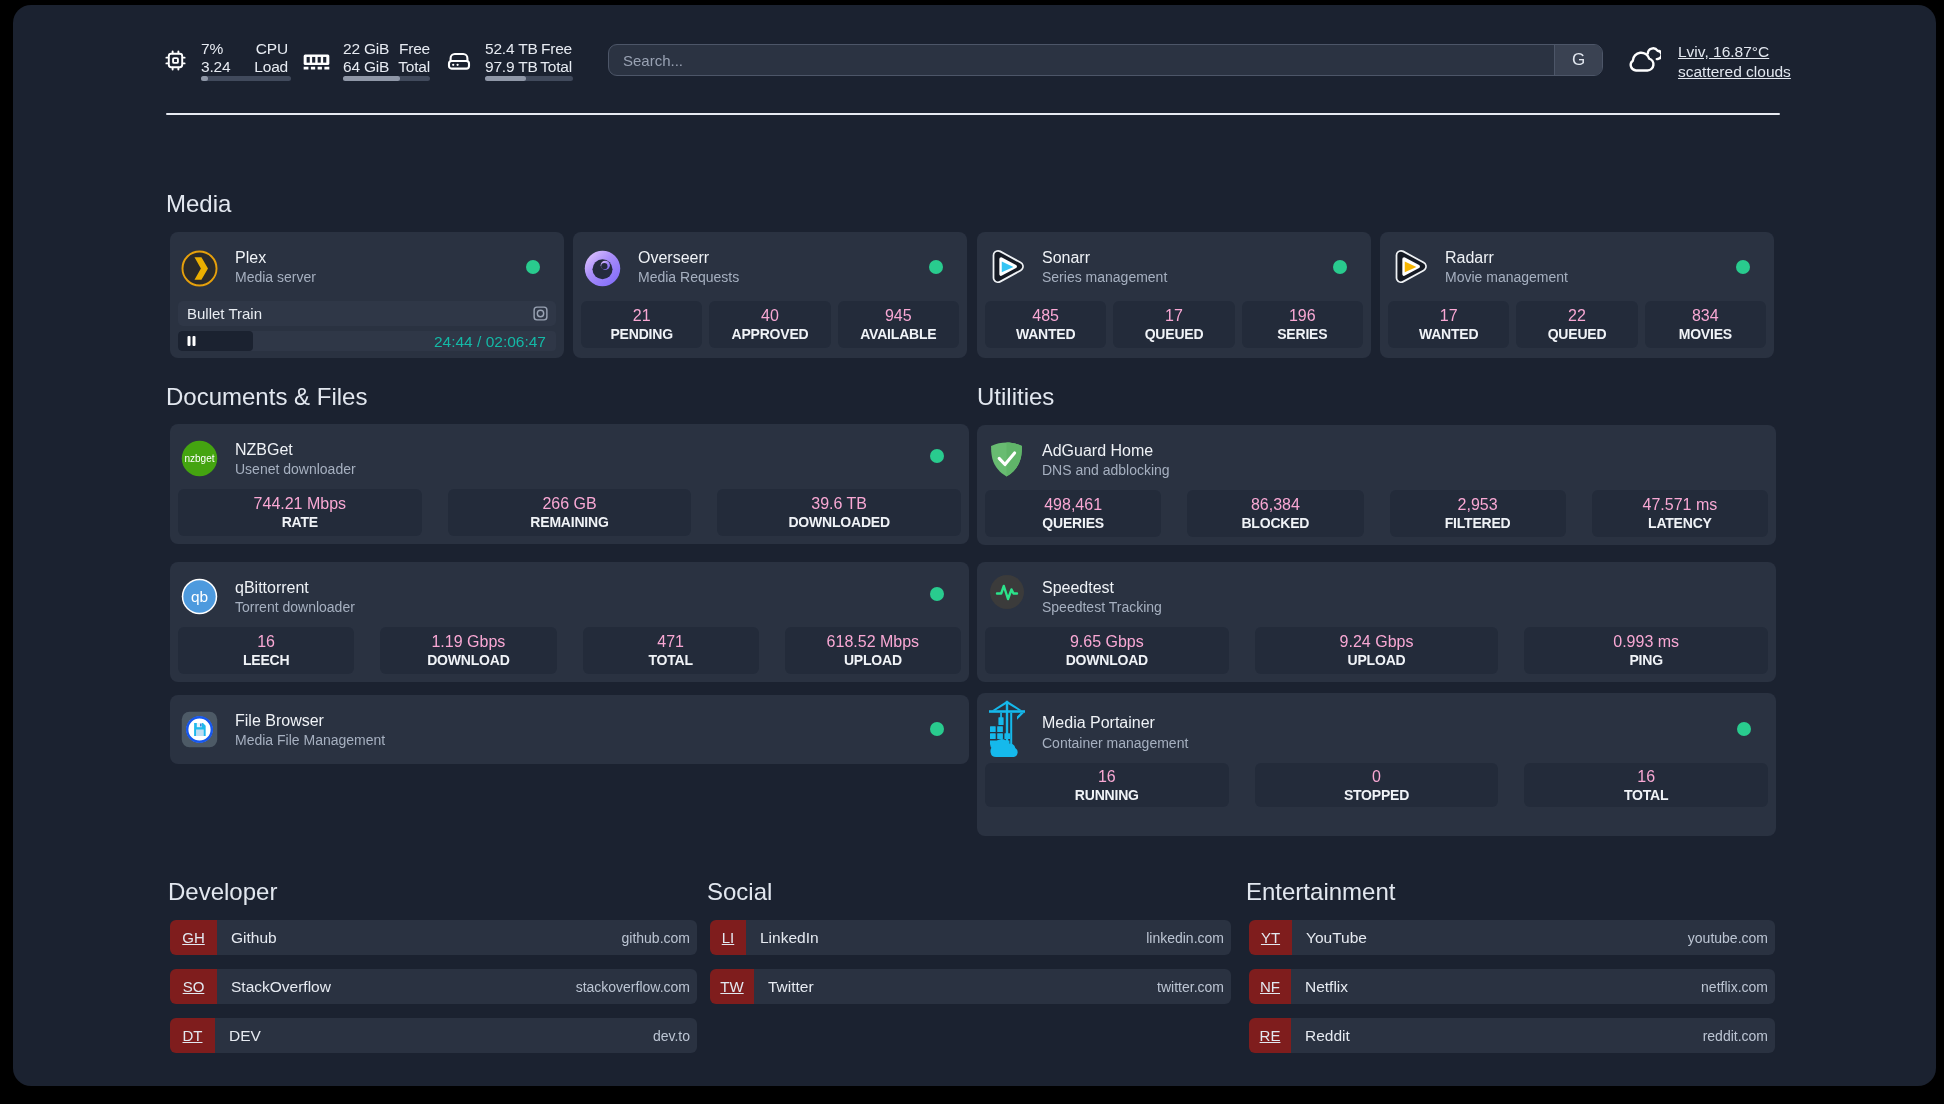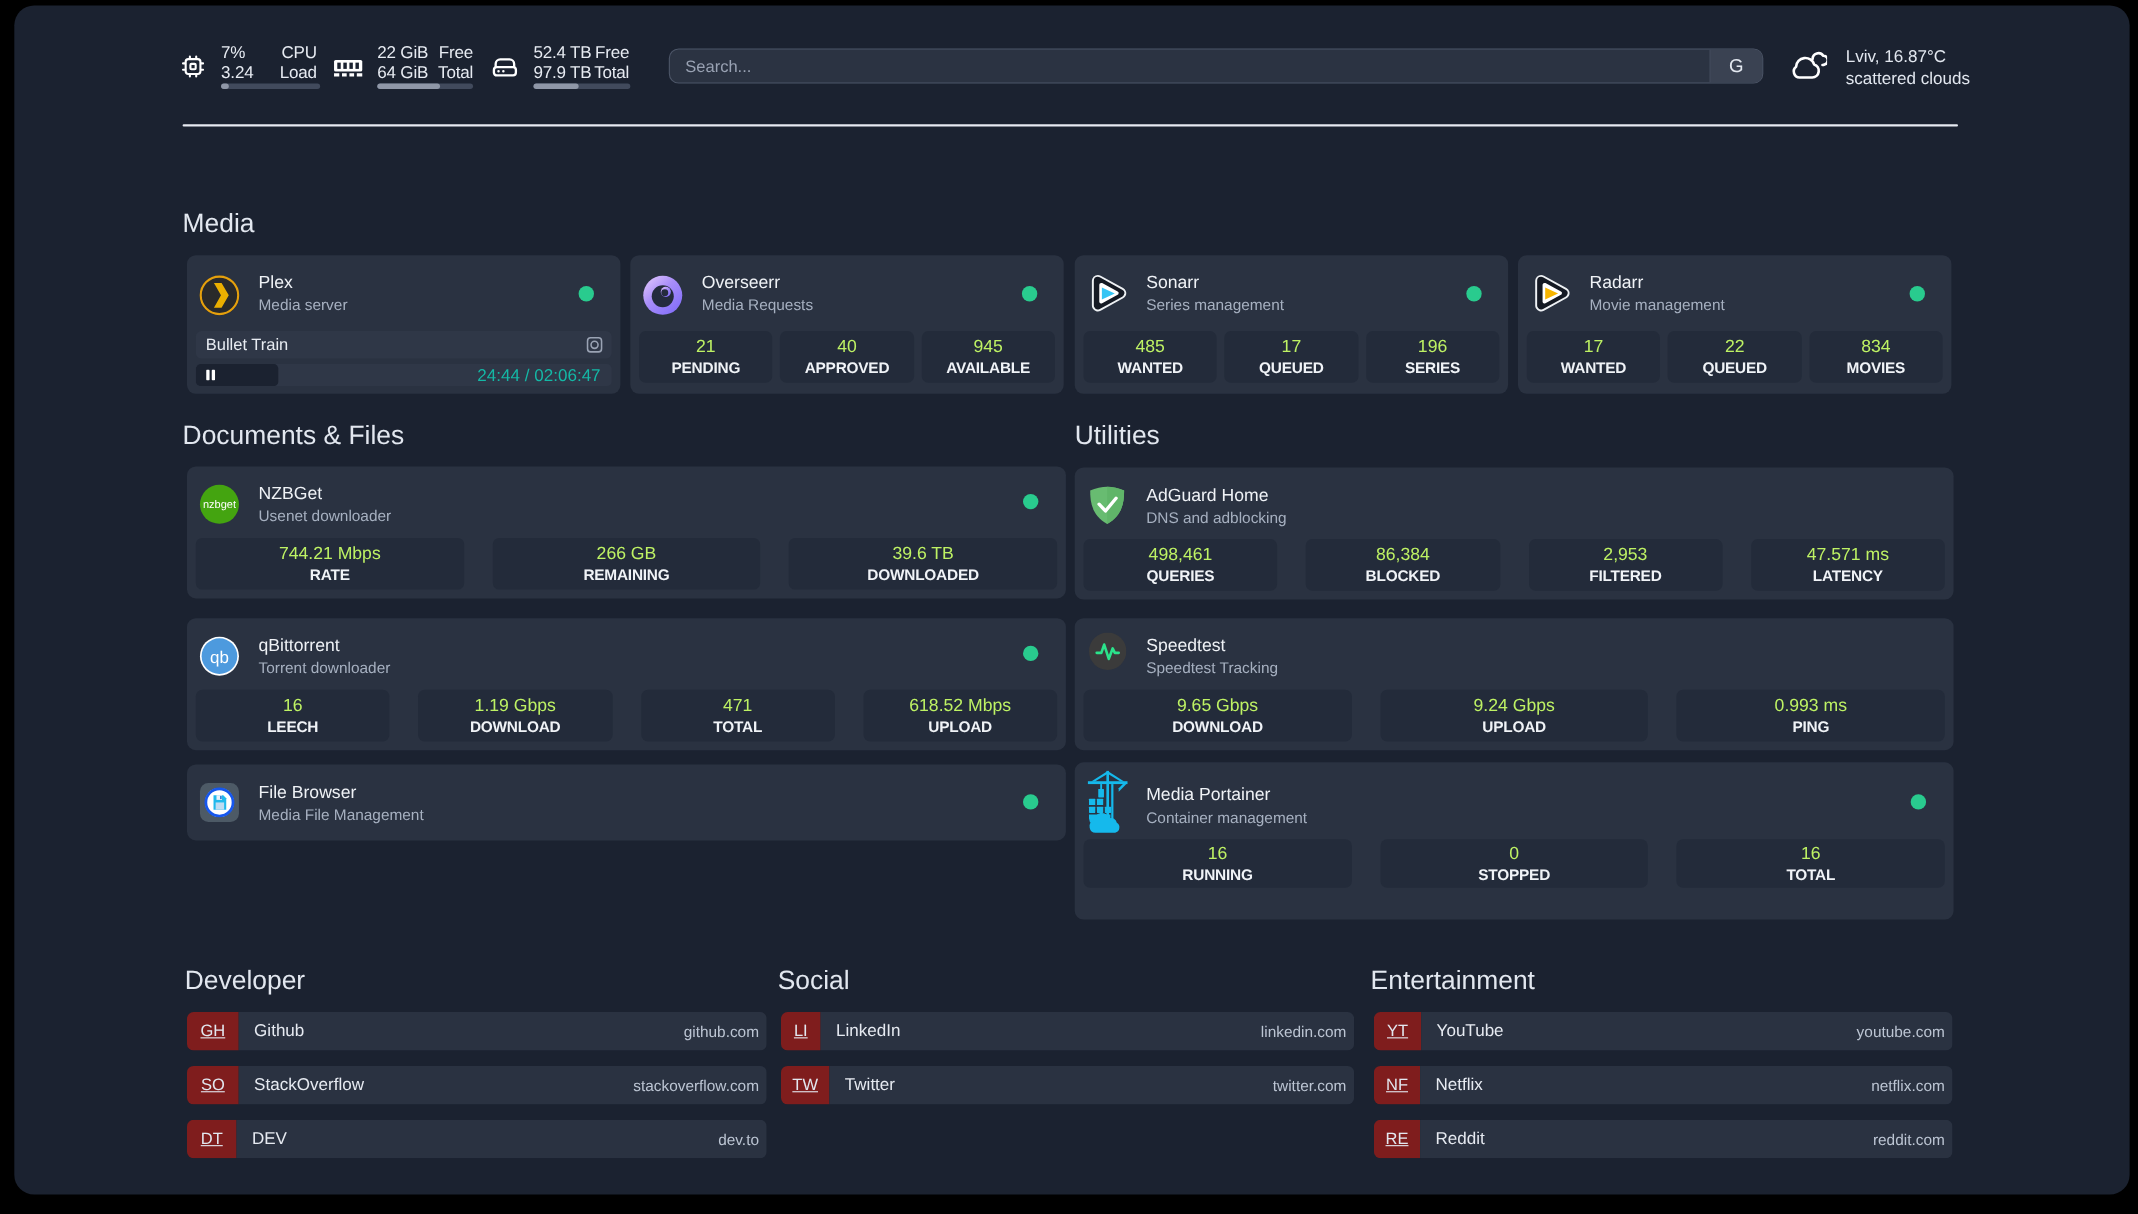--- a/index.html
+++ b/index.html
@@ -12,34 +12,34 @@
 .tb-val { color:#e7ebf2; font-size:15.5px; line-height:18px; letter-spacing:-0.2px; }
 .tb-lab { color:#e7ebf2; font-size:15.5px; line-height:18px; text-align:right; letter-spacing:-0.2px; }
 .bar { position:absolute; height:5px; border-radius:3px; background:#414a5c; }
 .bar>i { display:block; height:5px; border-radius:3px; background:#8f97a7; }
 #search { position:absolute; left:608px; top:44px; width:995px; height:32px;
   background:#2b3342; border:1.5px solid #4d5668; border-radius:9px; }
 #search .ph { position:absolute; left:14px; top:7px; font-size:15px; color:#99a2b3; }
 #search .g { position:absolute; right:0; top:0; bottom:0; width:48px;
   background:#3a4252; border-left:1.5px solid #4d5668; border-radius:0 7px 7px 0;
   color:#e3e8f0; font-size:17px; font-weight:400; text-align:center; line-height:29px; }
-.wline { color:#e2e7ef; font-size:15.5px; line-height:19.5px; }
+.wline { color:#e2e7ef; font-size:15.5px; line-height:19.5px;text-decoration:underline; }
 #sep { position:absolute; left:166px; top:113px; width:1614px; height:2px; background:#e7eaf1; border-radius:1px;}
 
 .h2 { position:absolute; color:#e2e7ef; font-size:24px; line-height:28px; font-weight:400; }
 
 .card { position:absolute; background:#2a3241; border-radius:8px; }
 .icon { position:absolute; left:11px; top:18px; width:37px; height:37px; }
 .svc-title { position:absolute; left:65px; top:16px; font-size:16px; line-height:20px; font-weight:500; color:#eff2f6; }
 .svc-sub { position:absolute; left:65px; top:36px; font-size:14px; line-height:19px; color:#a6b0c0; }
 .dot { position:absolute; width:14px; height:14px; border-radius:7px; background:#29cb8e; }
 .stats { position:absolute; left:8px; right:8px; display:flex; gap:26px; }
 .stat { flex:1; background:#232b3a; border-radius:6px; display:flex; flex-direction:column;
   align-items:center; justify-content:center; }
-.stat .n { font-size:16px; line-height:20px; color:#bef264; }
+.stat .n { font-size:16px; line-height:20px; color:#f9a8d4; }
 .stat .l { font-size:14px; line-height:17px; color:#f0f3f7; font-weight:700; letter-spacing:-0.2px; }
 
 .px-row1 { position:absolute; left:8px; right:8px; top:69px; height:25px; background:#2f3747; border-radius:5px; }
 .px-row1 .t { position:absolute; left:9px; top:4px; font-size:15px; color:#e8ecf2; }
 .px-row2 { position:absolute; left:8px; right:8px; top:99px; height:20px; background:#2f3747; border-radius:4px; overflow:hidden;}
 .px-fill { position:absolute; left:0; top:0; bottom:0; width:75px; background:#1b2230; border-radius:4px; }
 .px-time { position:absolute; right:10px; top:2px; font-size:15.5px; color:#14b8a6; }
 
 .bm-row { position:absolute; height:35px; border-radius:6px; overflow:hidden; display:flex; }
 .bm-ab { background:#7f1d1d; color:#e3e8f0; font-size:15px; font-weight:500;

